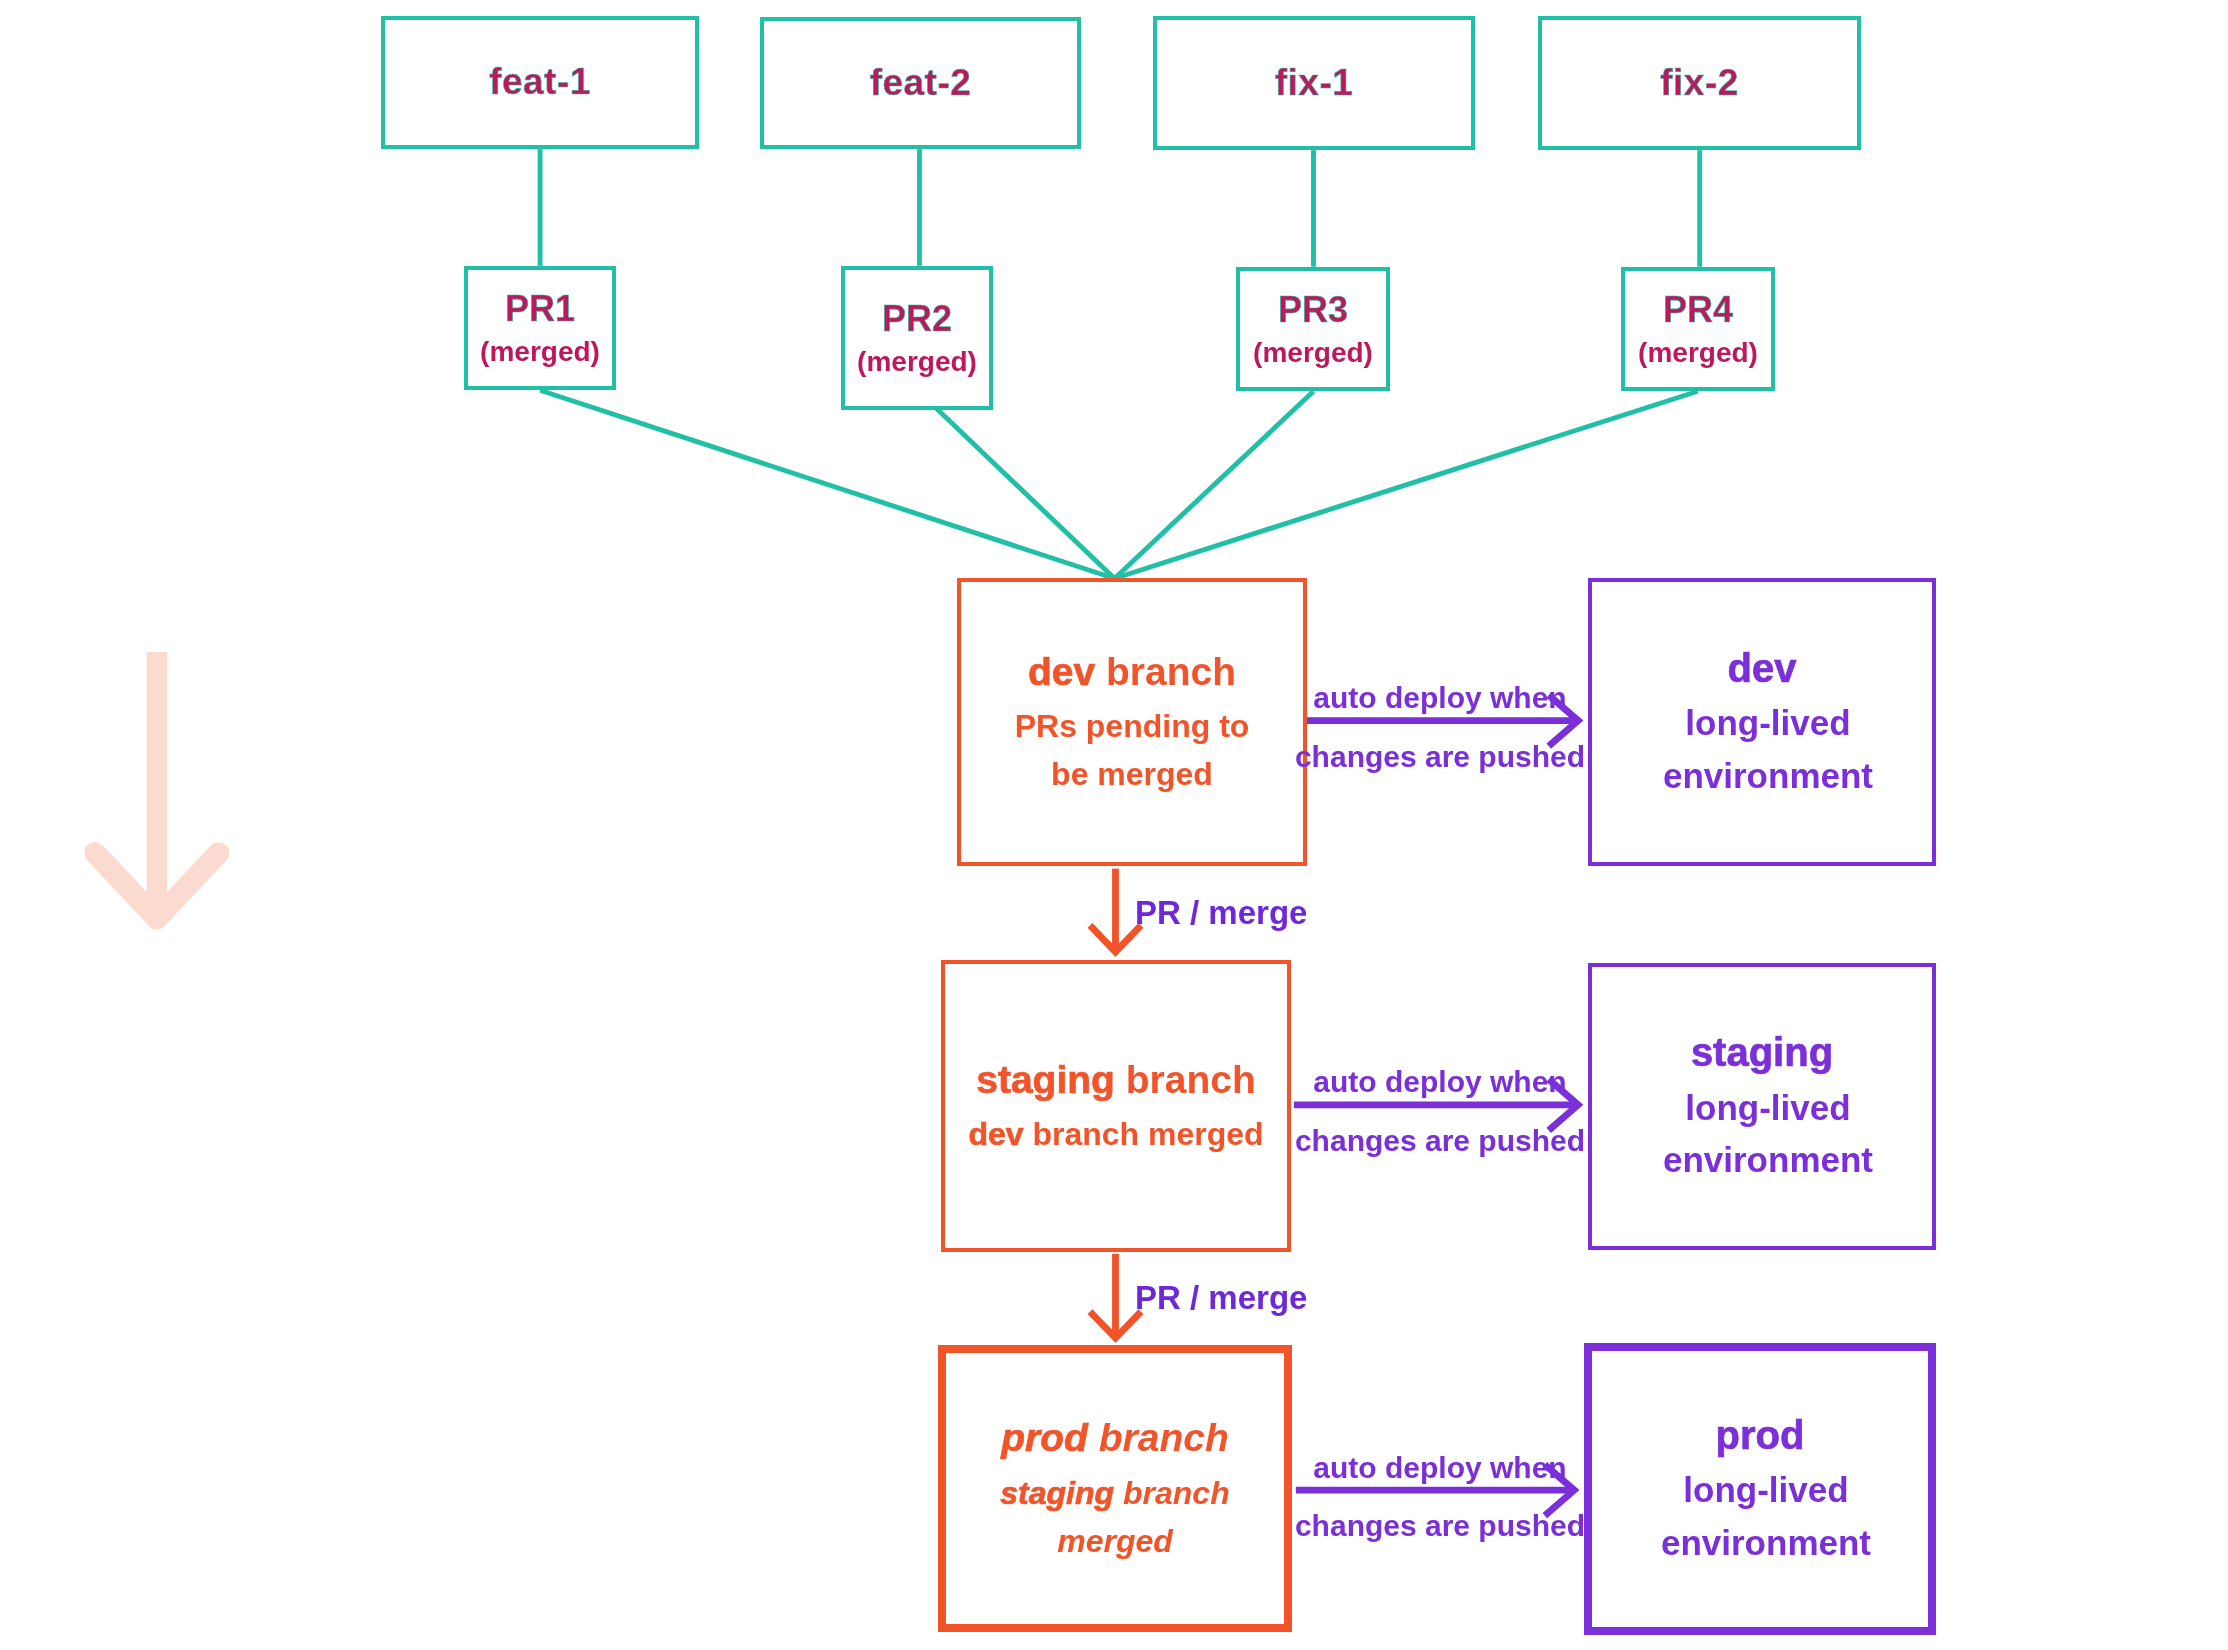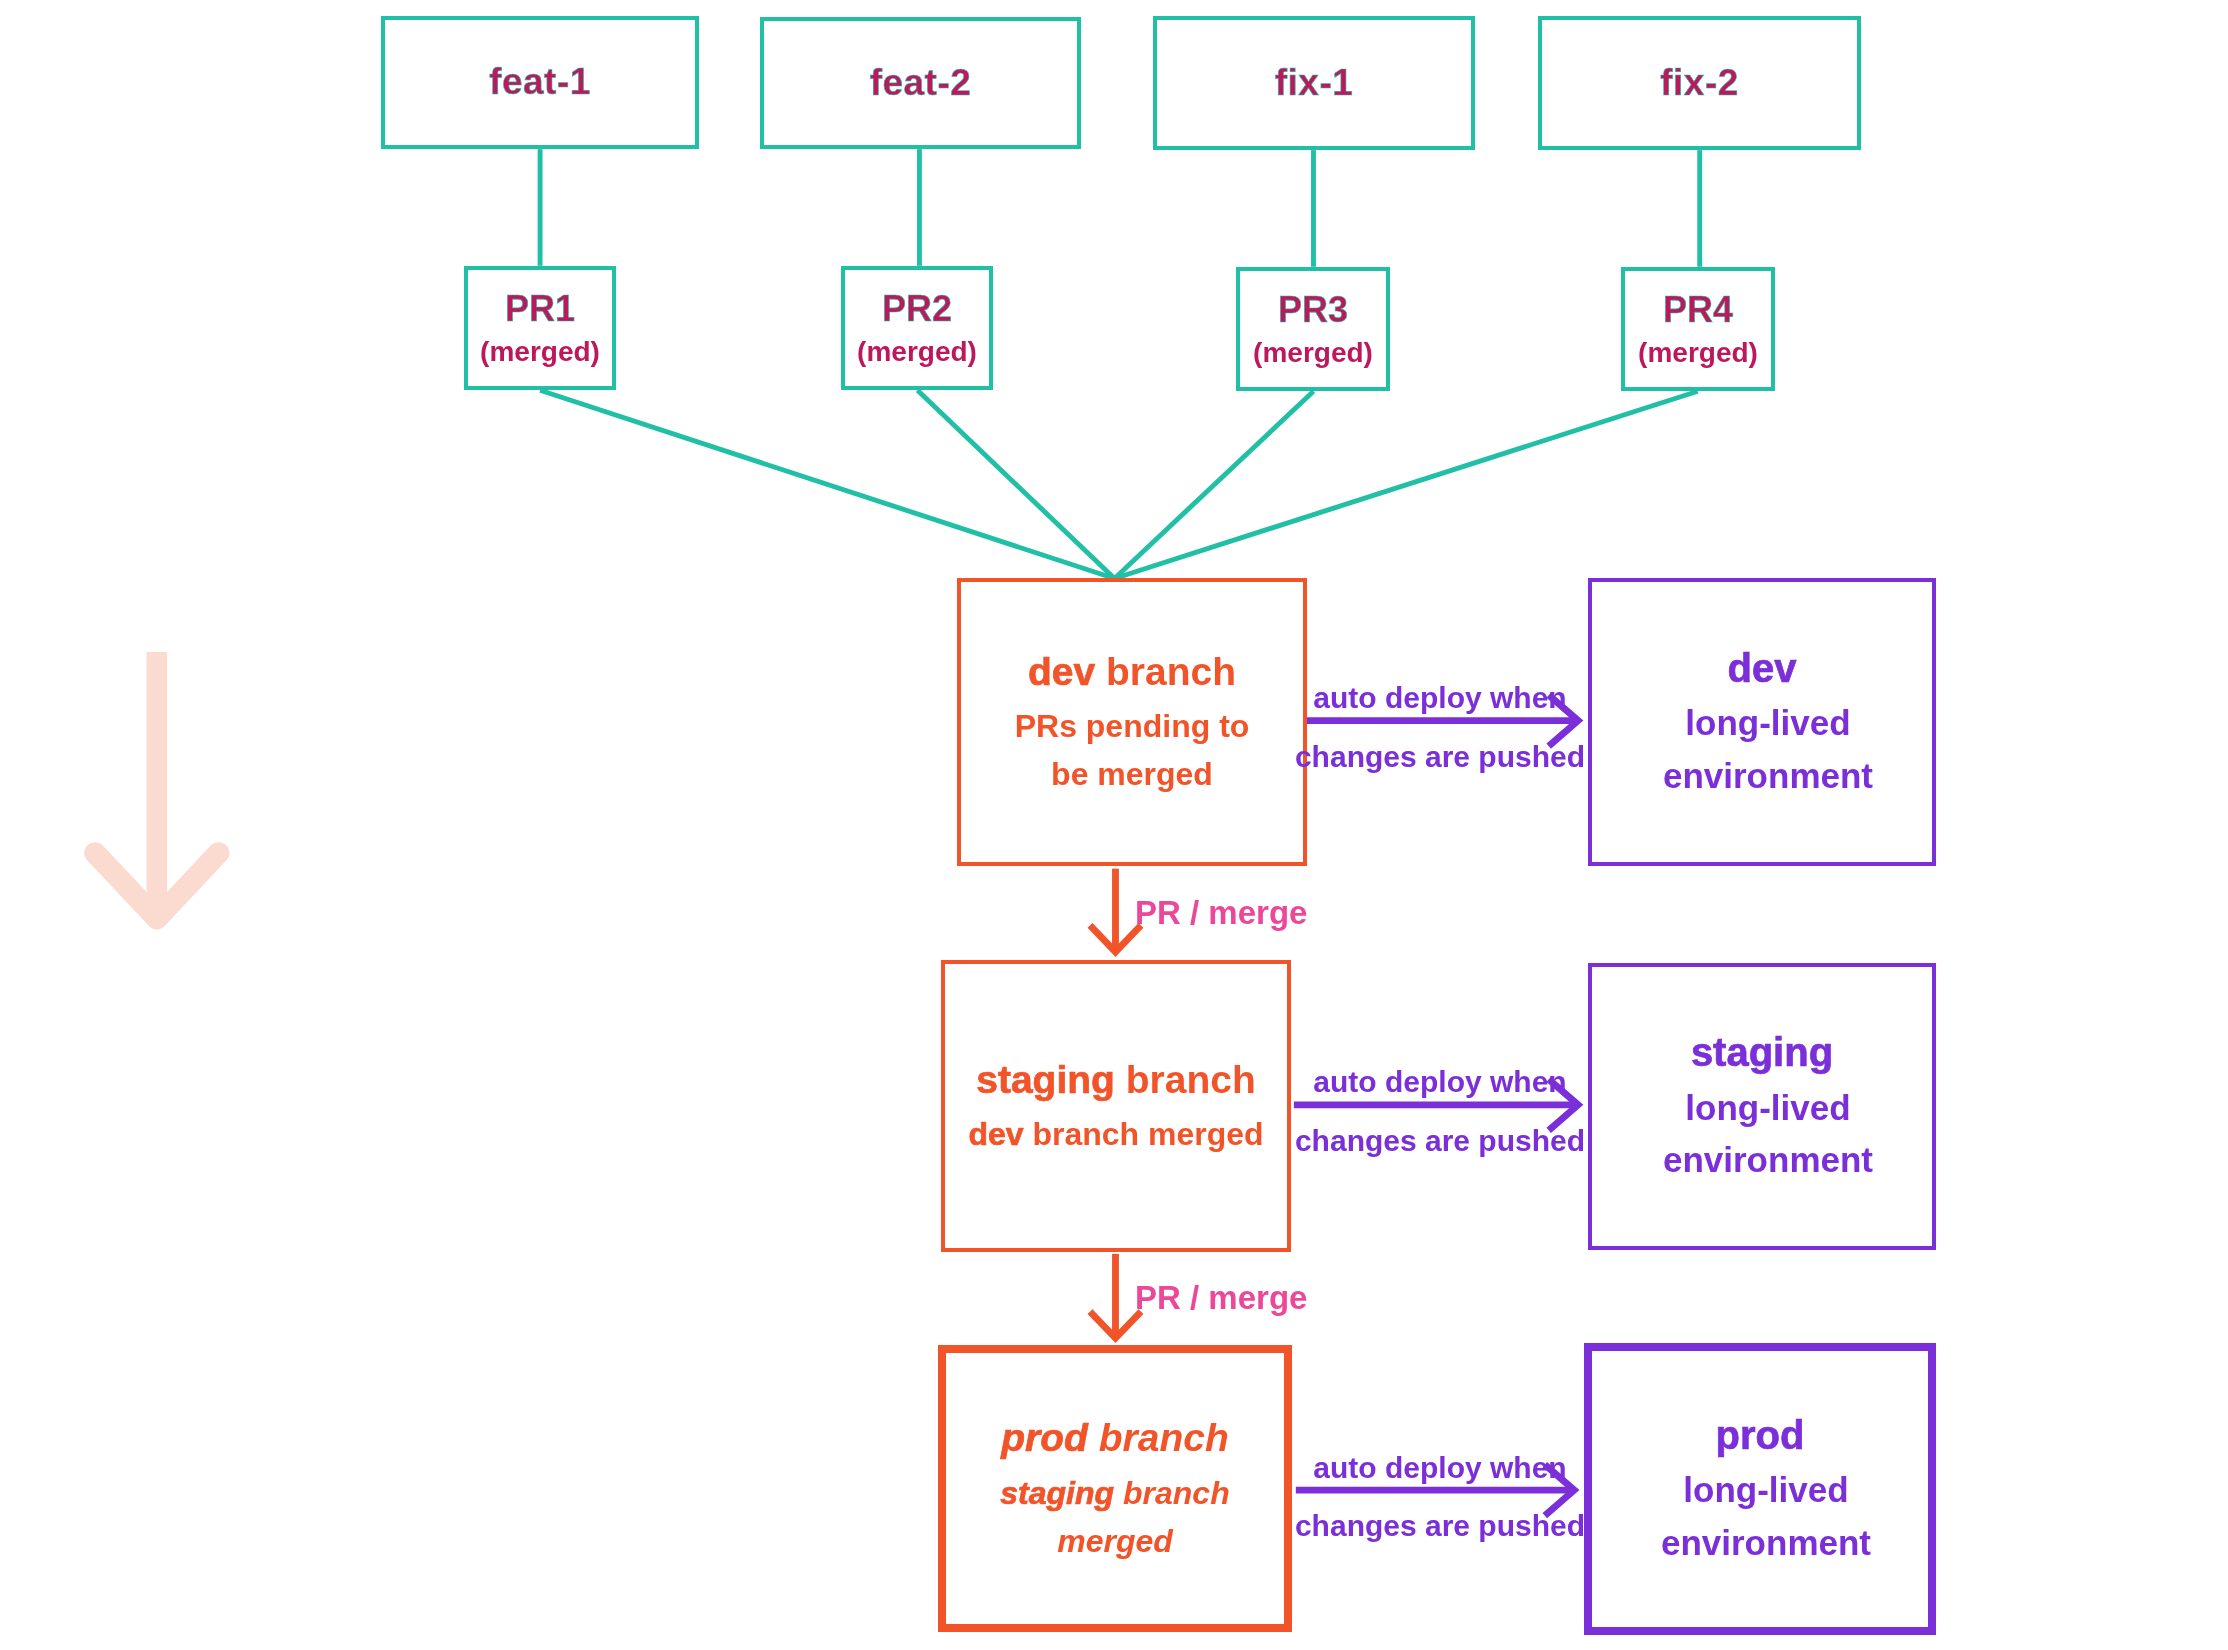--- a/index.html
+++ b/index.html
@@ -84,21 +84,21 @@
     position: absolute;
     width: 296px;
     text-align: center;
     color: #7B2FD8;
     font-size: 30px;
     font-weight: 600;
     line-height: 1.1;
   }
   .merge-label {
     position: absolute;
-    color: #ec4899;
+    color: #6d28d9;
     font-size: 33px;
     font-weight: 600;
     line-height: 1.1;
   }
 </style>
 </head>
 <body>
 
 <div class="canvas">
 
@@ -156,21 +156,21 @@
     <span class="branch-label">fix-1</span>
   </div>
   <div class="tbox" style="left:1538px;top:15.7px;width:323px;height:134px">
     <span class="branch-label">fix-2</span>
   </div>
 
   <div class="tbox" style="left:464px;top:266px;width:152px;height:124px">
     <div class="pr-title">PR1</div>
     <div class="pr-sub">(merged)</div>
   </div>
-  <div class="tbox" style="left:841px;top:266px;width:152px;height:124px">
+  <div class="tbox" style="left:841px;top:266px;width:152px;height:144px">
     <div class="pr-title">PR2</div>
     <div class="pr-sub">(merged)</div>
   </div>
   <div class="tbox" style="left:1236px;top:267px;width:154px;height:124px">
     <div class="pr-title">PR3</div>
     <div class="pr-sub">(merged)</div>
   </div>
   <div class="tbox" style="left:1621px;top:267px;width:154px;height:124px">
     <div class="pr-title">PR4</div>
     <div class="pr-sub">(merged)</div>

